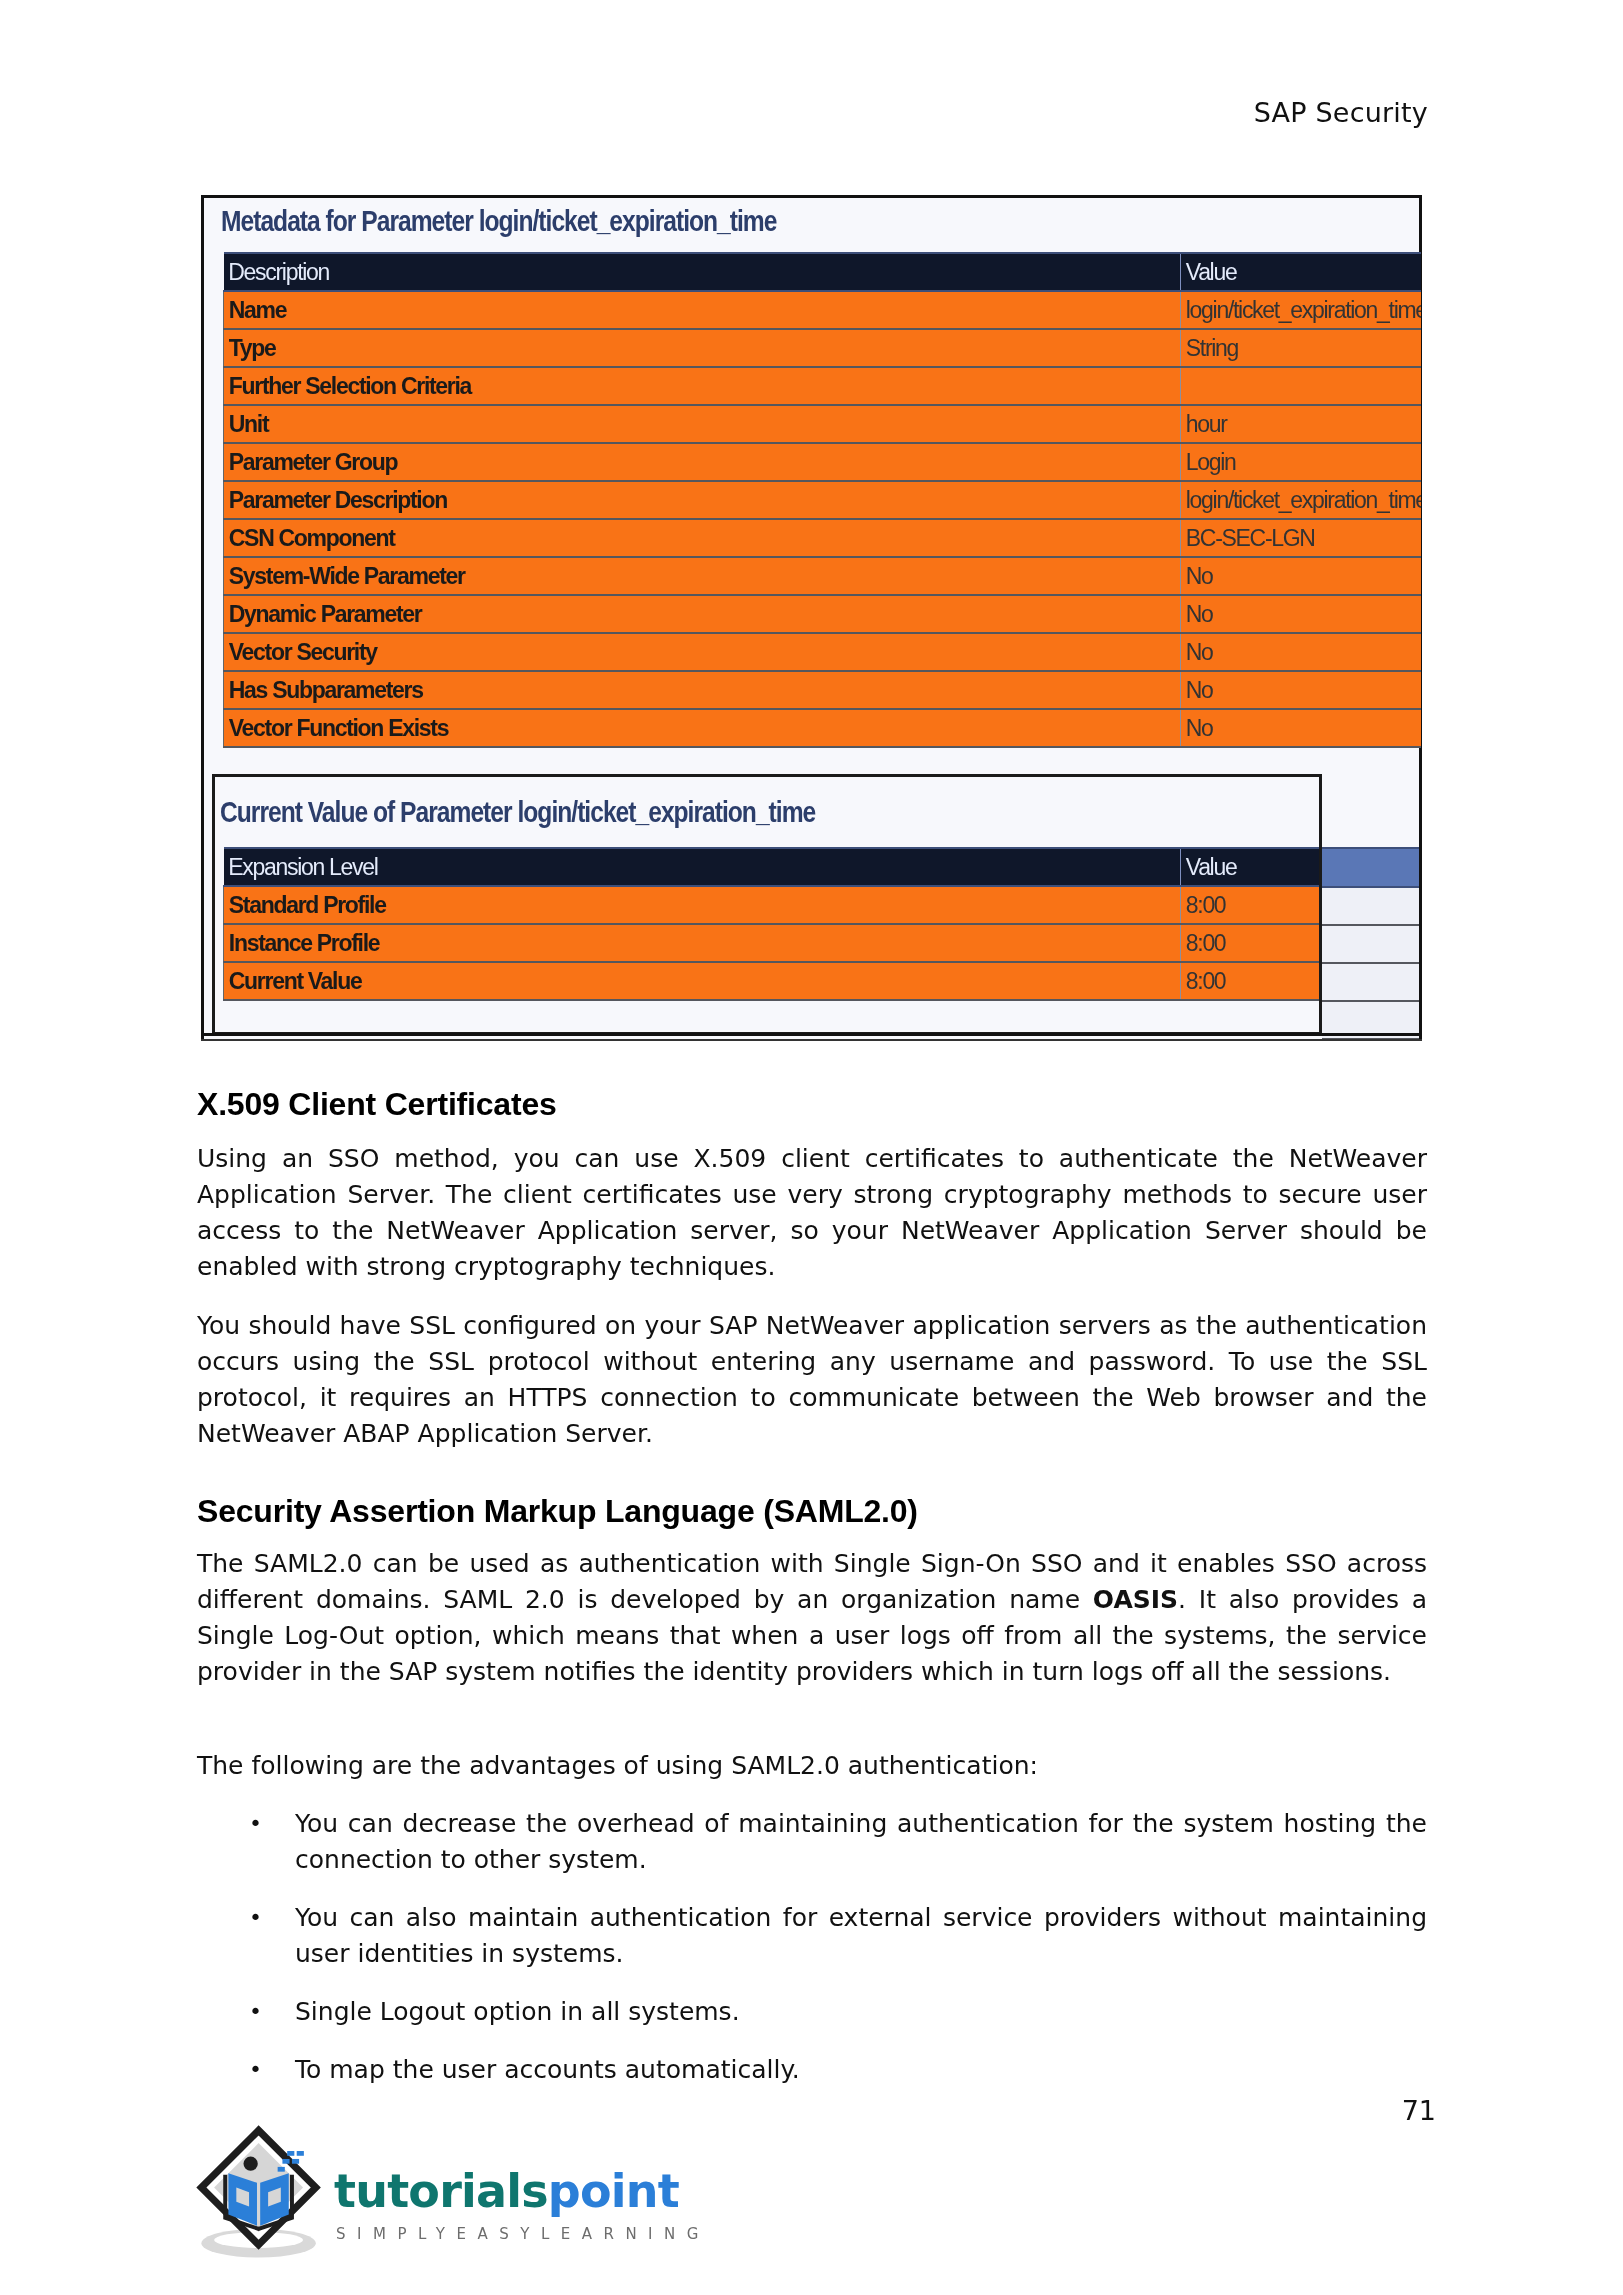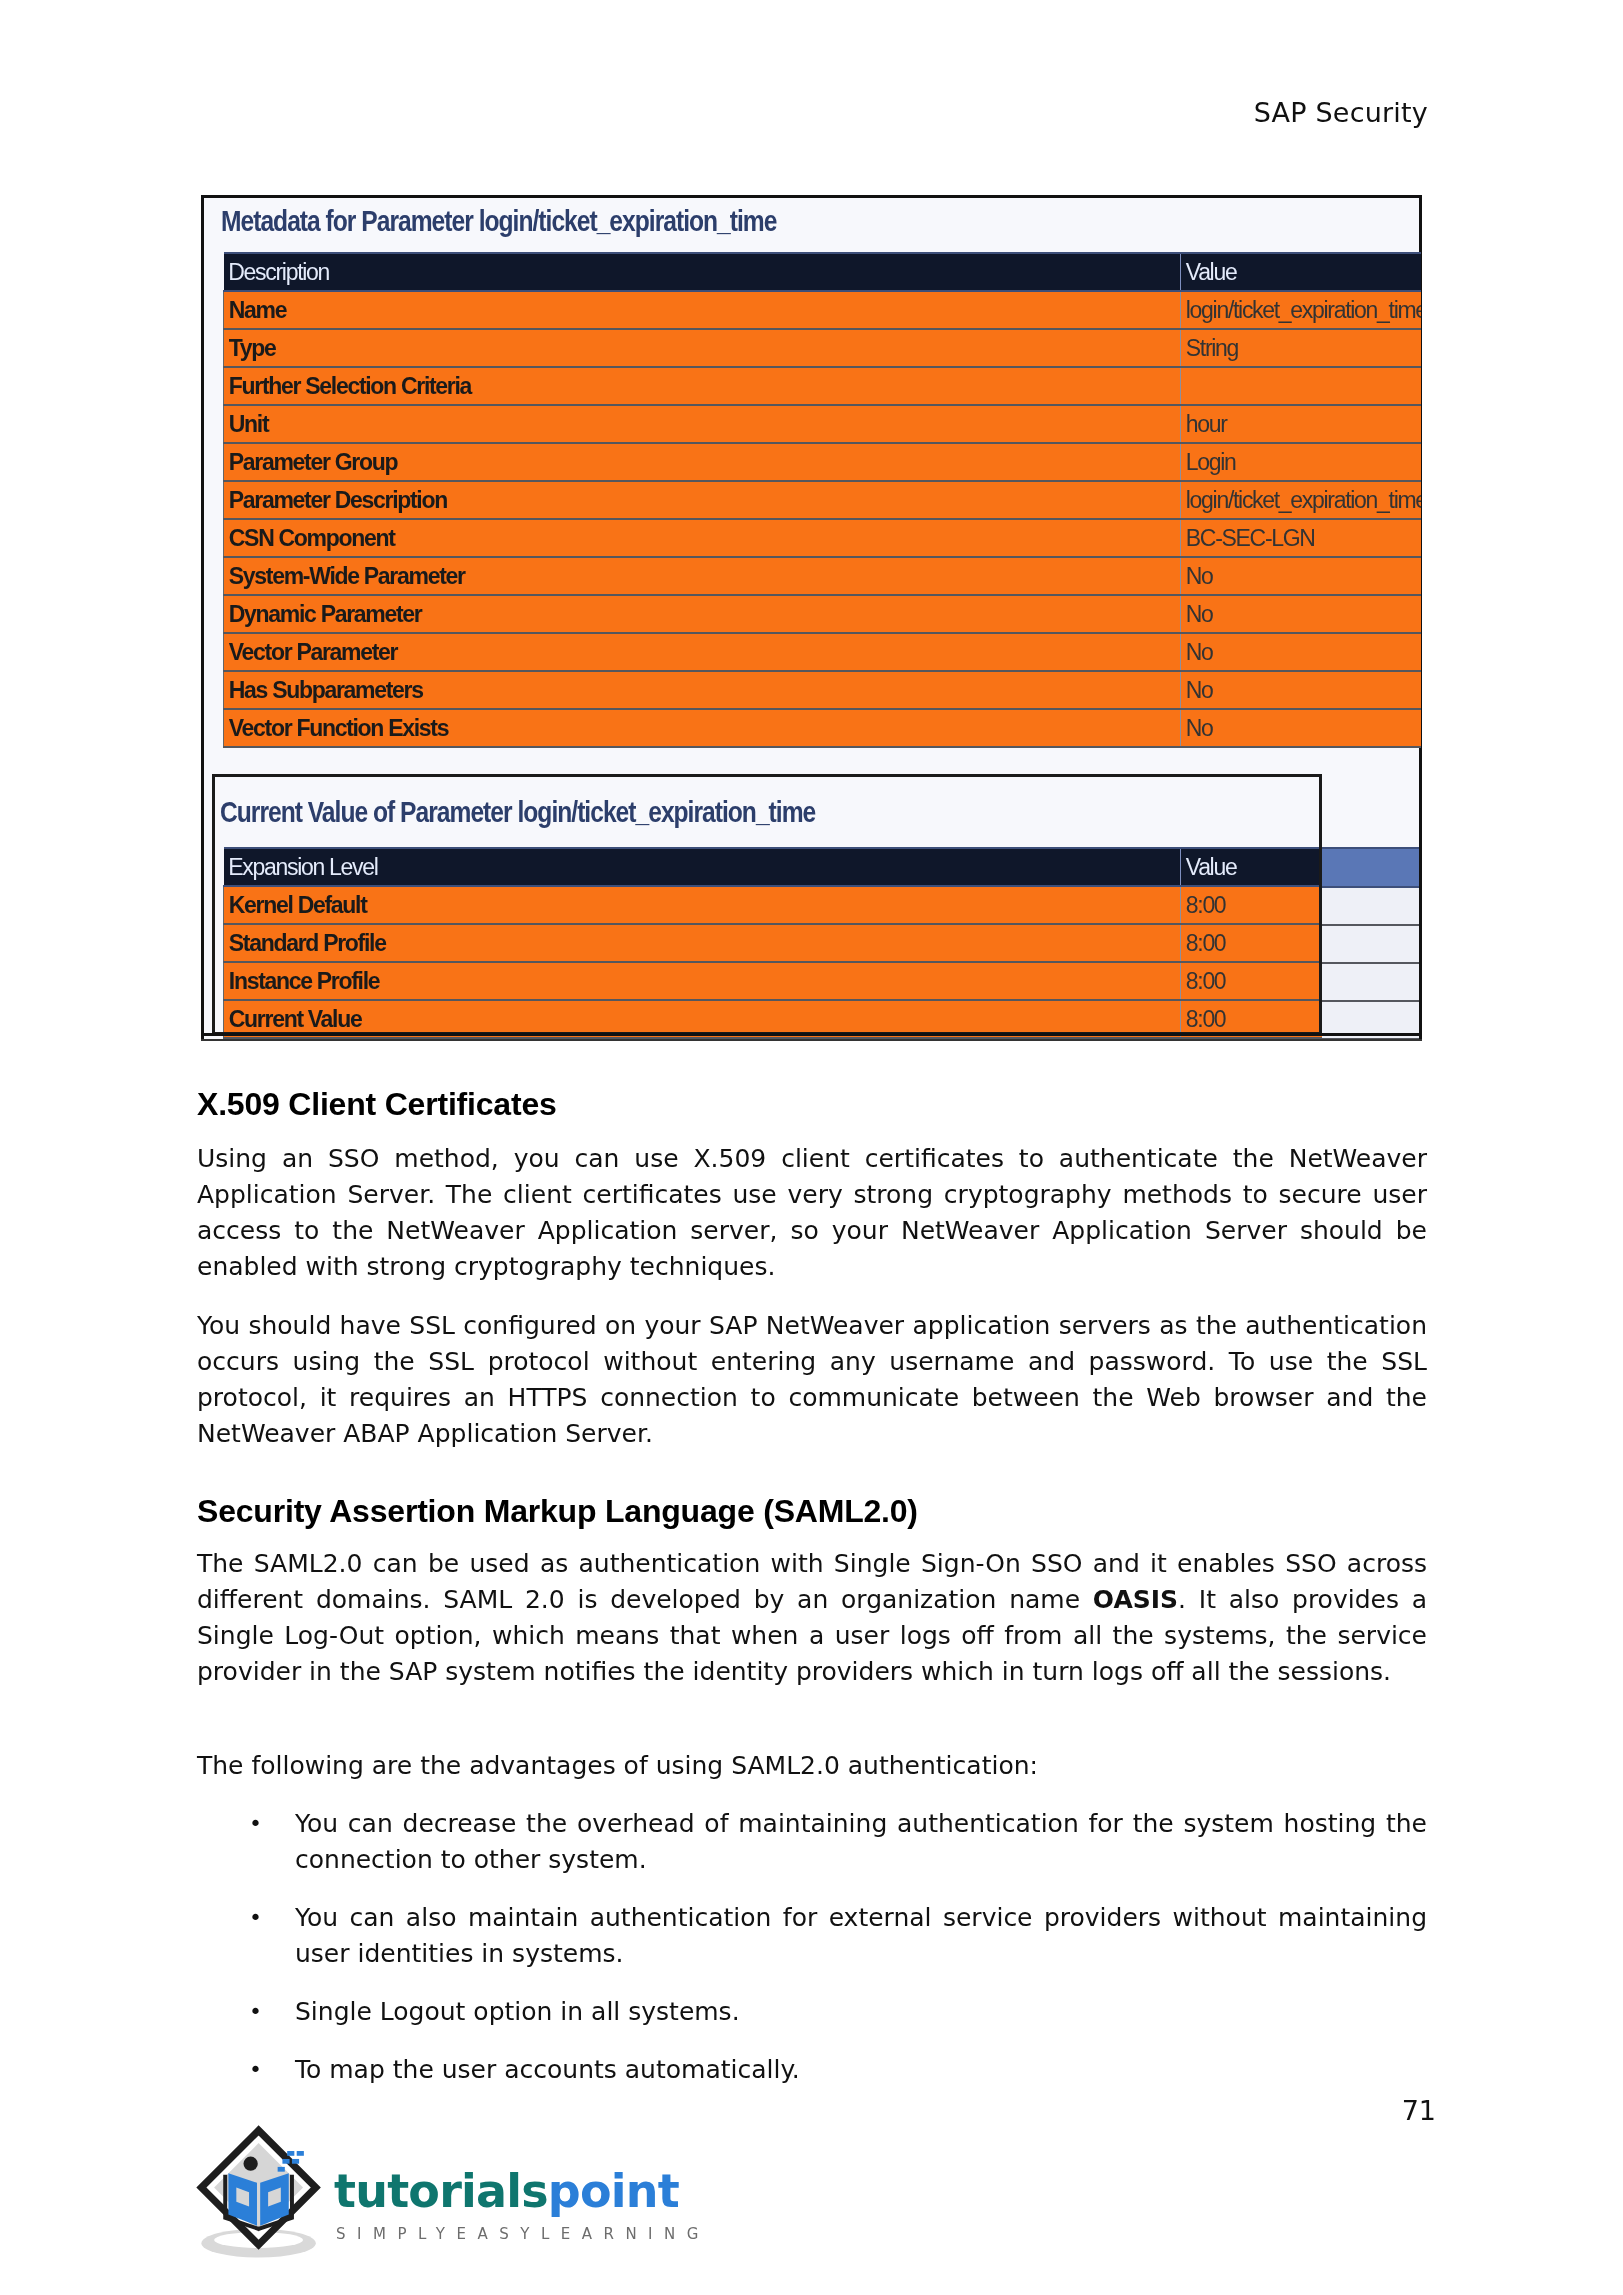--- a/index.html
+++ b/index.html
@@ -126,21 +126,21 @@
       </tr>
     <tr>
         <td class="label">System-Wide Parameter</td>
         <td class="value">No</td>
       </tr>
     <tr>
         <td class="label">Dynamic Parameter</td>
         <td class="value">No</td>
       </tr>
     <tr>
-        <td class="label">Vector Parameter</td>
+        <td class="label">Vector Security</td>
         <td class="value">No</td>
       </tr>
     <tr>
         <td class="label">Has Subparameters</td>
         <td class="value">No</td>
       </tr>
     <tr>
         <td class="label">Vector Function Exists</td>
         <td class="value">No</td>
       </tr>
@@ -154,24 +154,20 @@
       <col style="width:957px">
       <col style="width:143px">
     </colgroup>
   <thead>
     <tr>
       <th>Expansion Level</th>
       <th class="value-h">Value</th>
     </tr>
   </thead>
   <tbody>
-    <tr>
-        <td class="label">Kernel Default</td>
-        <td class="value">8:00</td>
-      </tr>
     <tr>
         <td class="label">Standard Profile</td>
         <td class="value">8:00</td>
       </tr>
     <tr>
         <td class="label">Instance Profile</td>
         <td class="value">8:00</td>
       </tr>
     <tr>
         <td class="label">Current Value</td>

